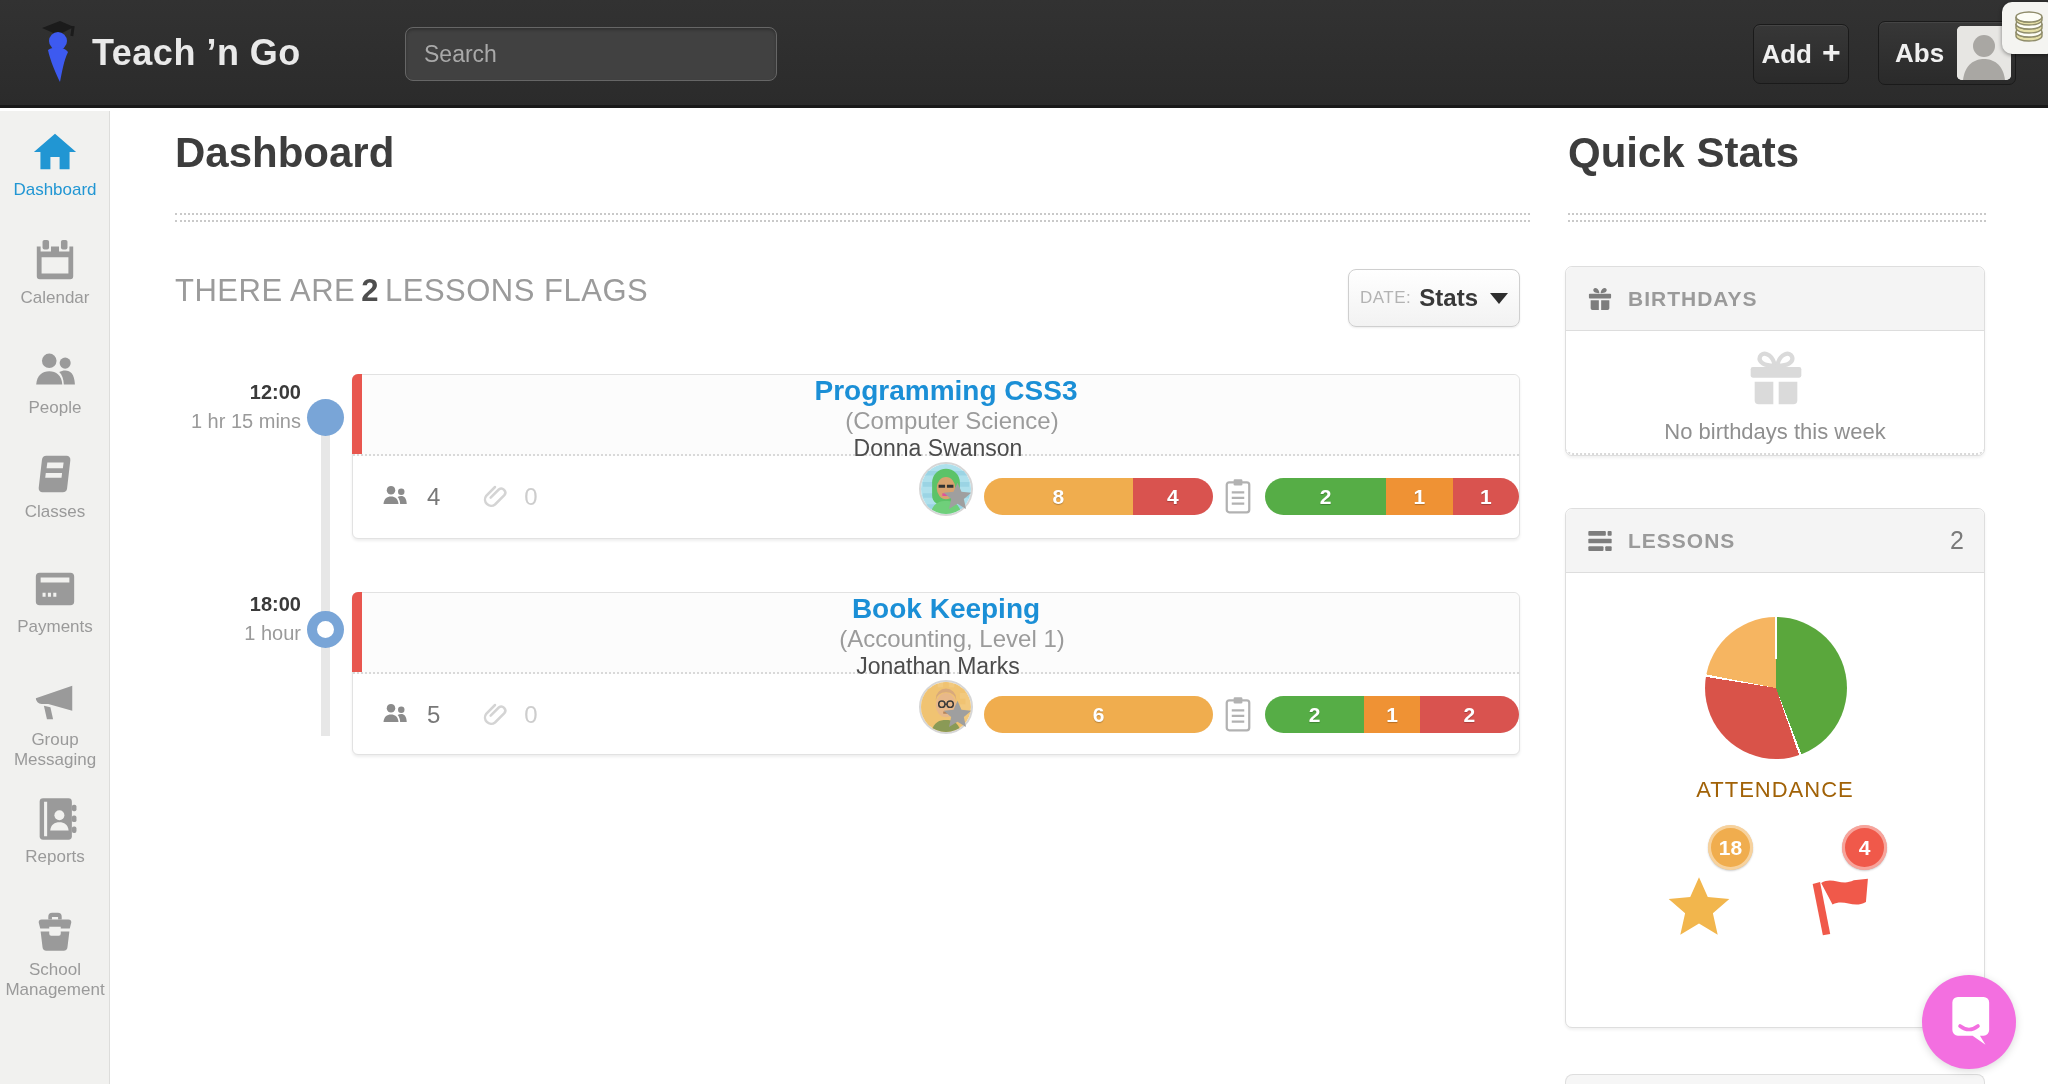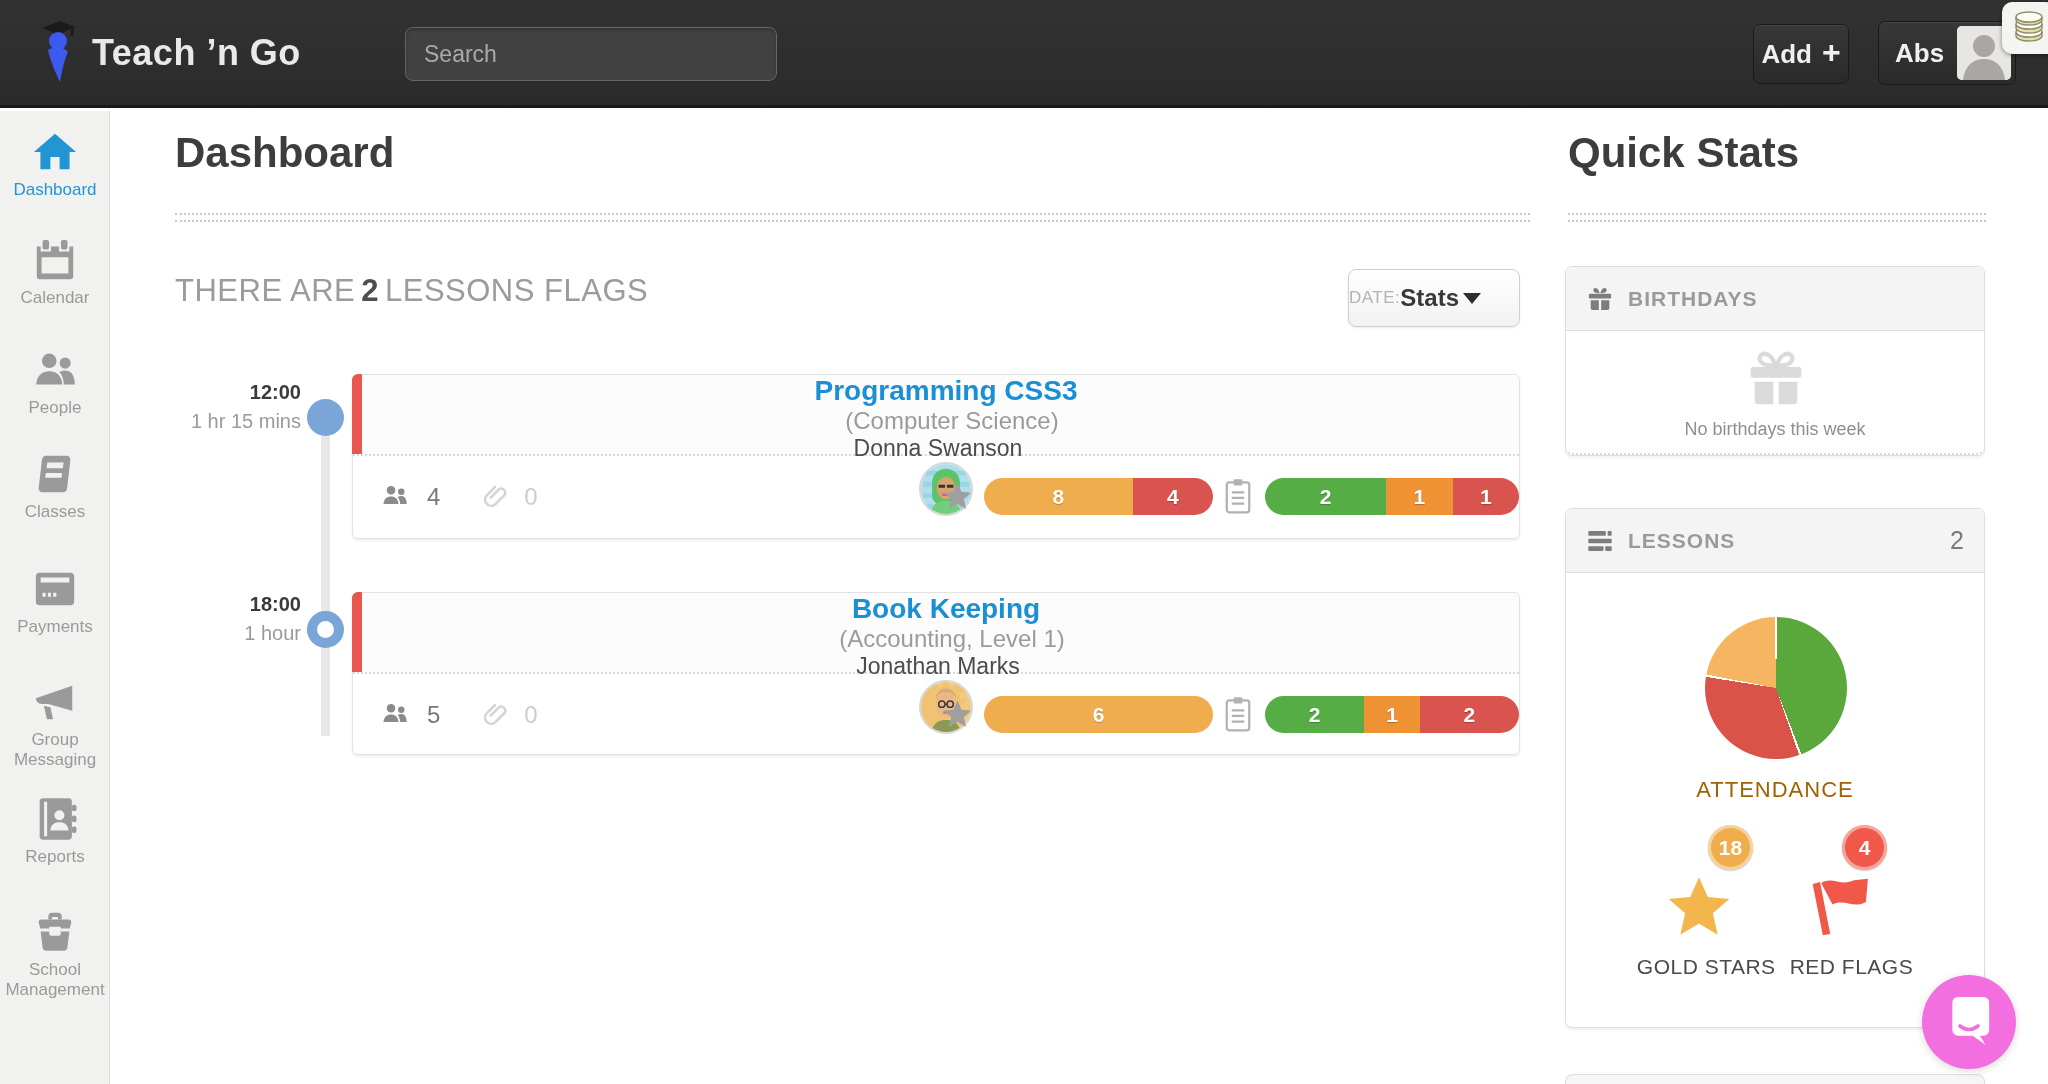--- a/index.html
+++ b/index.html
@@ -41,22 +41,22 @@
 
   
   .main { position:absolute; left:111px; top:111px; width:1434px; height:973px; background:#fff; }
   .page-title { position:absolute; left:64px; top:18px; font-size:42px; font-weight:700; color:#3d3d3d; }
   .dotted-sep { position:absolute; height:9px; border-top:2px dotted #c9c9c9; border-bottom:2px dotted #c9c9c9; }
   .main .dotted-sep { left:64px; top:102px; width:1355px; }
   .section-head { position:absolute; left:64px; top:162px; font-size:31px; color:#9b9b9b; letter-spacing:0.5px; }
   .section-head b { color:#4e4e4e; font-weight:700; padding:0 6px; }
   .date-btn { position:absolute; left:1237px; top:158px; width:172px; height:58px;
               background:linear-gradient(#ffffff,#f2f2f2); border:1px solid #cfcfcf; border-radius:8px;
-              box-shadow:0 1px 2px rgba(0,0,0,.08); display:flex; align-items:center; justify-content:flex-start;
-              cursor:pointer; }
+              box-shadow:0 1px 2px rgba(0,0,0,.08); display:flex; align-items:center; justify-content:center;
+              gap:8px; cursor:pointer; }
   .date-btn .d-label { color:#b3b3b3; font-size:17px; letter-spacing:0.5px; }
   .date-btn .d-value { color:#383838; font-size:24px; font-weight:700; }
   .caret-down { width:0; height:0; border-left:9px solid transparent; border-right:9px solid transparent;
                 border-top:11px solid #2e2e2e; margin-left:4px; }
 
   
   .tl-line { position:absolute; left:210px; top:295px; width:9px; height:330px; background:#e7e7e7; }
   .tl-dot { position:absolute; width:37px; height:37px; border-radius:50%; }
   .dot-filled { left:196px; top:288px; background:#79a5d7; }
   .dot-ring { left:196px; top:500px; background:#ffffff; border:10px solid #79a5d7; }
@@ -101,21 +101,21 @@
   .qcard { position:absolute; left:0px; width:420px; background:#fff; border:1px solid #dedede;
            border-radius:7px; box-shadow:0 2px 3px rgba(0,0,0,.06); }
   .qcard-head { height:64px; background:#f4f4f4; border-bottom:1px solid #ddd; border-radius:7px 7px 0 0;
                 display:flex; align-items:center; padding:0 20px; gap:14px; }
   .qcard-head .h-icon { width:28px; height:28px; color:#7d7d7d; flex:none; }
   .qcard-head .h-label { font-size:21px; font-weight:700; color:#9a9a9a; letter-spacing:1px; }
   .qcard-head .h-count { margin-left:auto; font-size:25px; color:#7a7a7a; }
   .bday-card { top:155px; height:190px; }
   .bday-body { position:relative; height:124px; border-radius:0 0 7px 7px; border-bottom:2px dotted #d9d9d9; }
   .gift-big { position:absolute; left:178px; top:16px; width:64px; height:64px; color:#dadada; }
-  .bday-msg { position:absolute; left:0; top:88px; width:100%; text-align:center; font-size:18px; color:#8f8f8f; }
+  .bday-msg { position:absolute; left:0; top:88px; width:100%; text-align:center; font-size:22px; color:#8f8f8f; }
   .lessons-card { top:397px; height:520px; }
   .pie { position:absolute; left:139px; top:108px; width:142px; height:142px; border-radius:50%; }
   .pie-label { position:absolute; left:0; top:268px; width:100%; text-align:center; font-size:22px;
                color:#a16207; letter-spacing:1px; }
   .awards-row { position:absolute; left:0; top:316px; width:100%; display:flex; justify-content:center; gap:48px; }
   .award { position:relative; width:86px; height:118px; }
   .award-icon { position:absolute; left:0; bottom:0; width:68px; height:72px; }
   .star-gold { color:#f2b64d; }
   .flag-red { color:#f0594a; left:8px; }
   .award-badge { position:absolute; right:-2px; top:0; width:45px; height:45px; border-radius:50%;
@@ -441,21 +441,20 @@
           <span class="award-badge" style="background: rgb(240, 173, 78);">18</span>
         </div>
         <div class="award">
           <svg class="award-icon flag-red" viewBox="0 0 24 24" fill="currentColor">
             <path d="M4.6 3.2 l3.6 18.3 -2.6.5 L2 3.9 Z"></path>
             <path d="M5 3.5 C9 1 12 4.8 16.5 2.6 L21.5 2 20.8 10.2 c-4.5 2.6-7.5-1.3-11.8.9 Z"></path>
           </svg>
           <span class="award-badge" style="background: rgb(240, 89, 74);">4</span>
         </div>
       </div>
-      <div class="labels-row"><span>GOLD STARS</span><span>RED FLAGS</span></div>
     </section>
 
     <div class="partial-card"></div>
   </aside>
 
   <div class="chat-fab">
     <svg width="50" height="52" viewBox="0 0 50 52">
       <path d="M8 6 a6 6 0 0 1 6 -6 h28 a6 6 0 0 1 6 6 v30 a6 6 0 0 1 -6 6 h-4 l6 10 -14-10 H14 a6 6 0 0 1 -6 -6 Z" fill="#ffffff" transform="translate(1,1) scale(0.92)"></path>
       <path d="M16 30 q9 7 18 0" fill="none" stroke="#f36fe0" stroke-width="3.6" stroke-linecap="round"></path>
     </svg>

